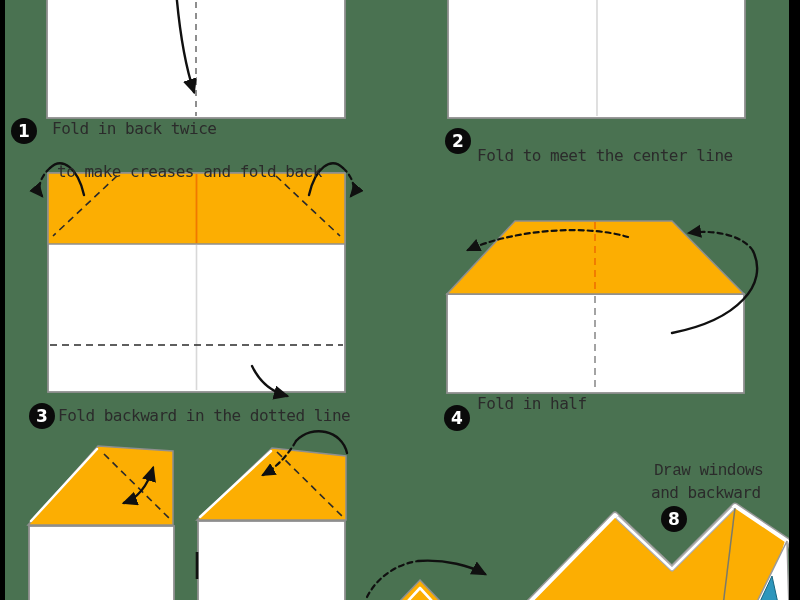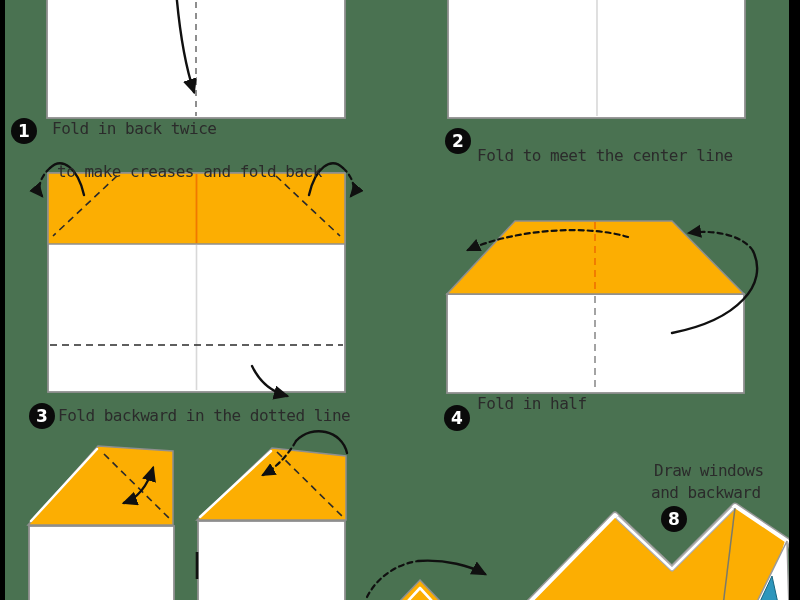--- a/index.html
+++ b/index.html
@@ -143,18 +143,18 @@
     </div>
   <div class="badge" style="left:661px; top:506px;">
       <span>8</span>
     </div>
 
   <div class="lbl" style="left:52px;  top:119px;">Fold in back twice</div>
   <div class="lbl" style="left:57px;  top:144px;margin-top:18px;">to make creases and fold back</div>
   <div class="lbl" style="left:477px; top:146px;">Fold to meet the center line</div>
   <div class="lbl" style="left:58px;  top:406px;">Fold backward in the dotted line</div>
   <div class="lbl" style="left:477px; top:394px;">Fold in half</div>
-  <div class="lbl" style="left:654px; top:461px;">Draw windows</div>
+  <div class="lbl" style="left:654px; top:461px;font-family:Liberation Mono, monospace;">Draw windows</div>
   <div class="lbl" style="left:651px; top:483px;">and backward</div>
 
   <div class="side-bar left"></div>
   <div class="side-bar right"></div>
 </div>
 
 </body></html>

